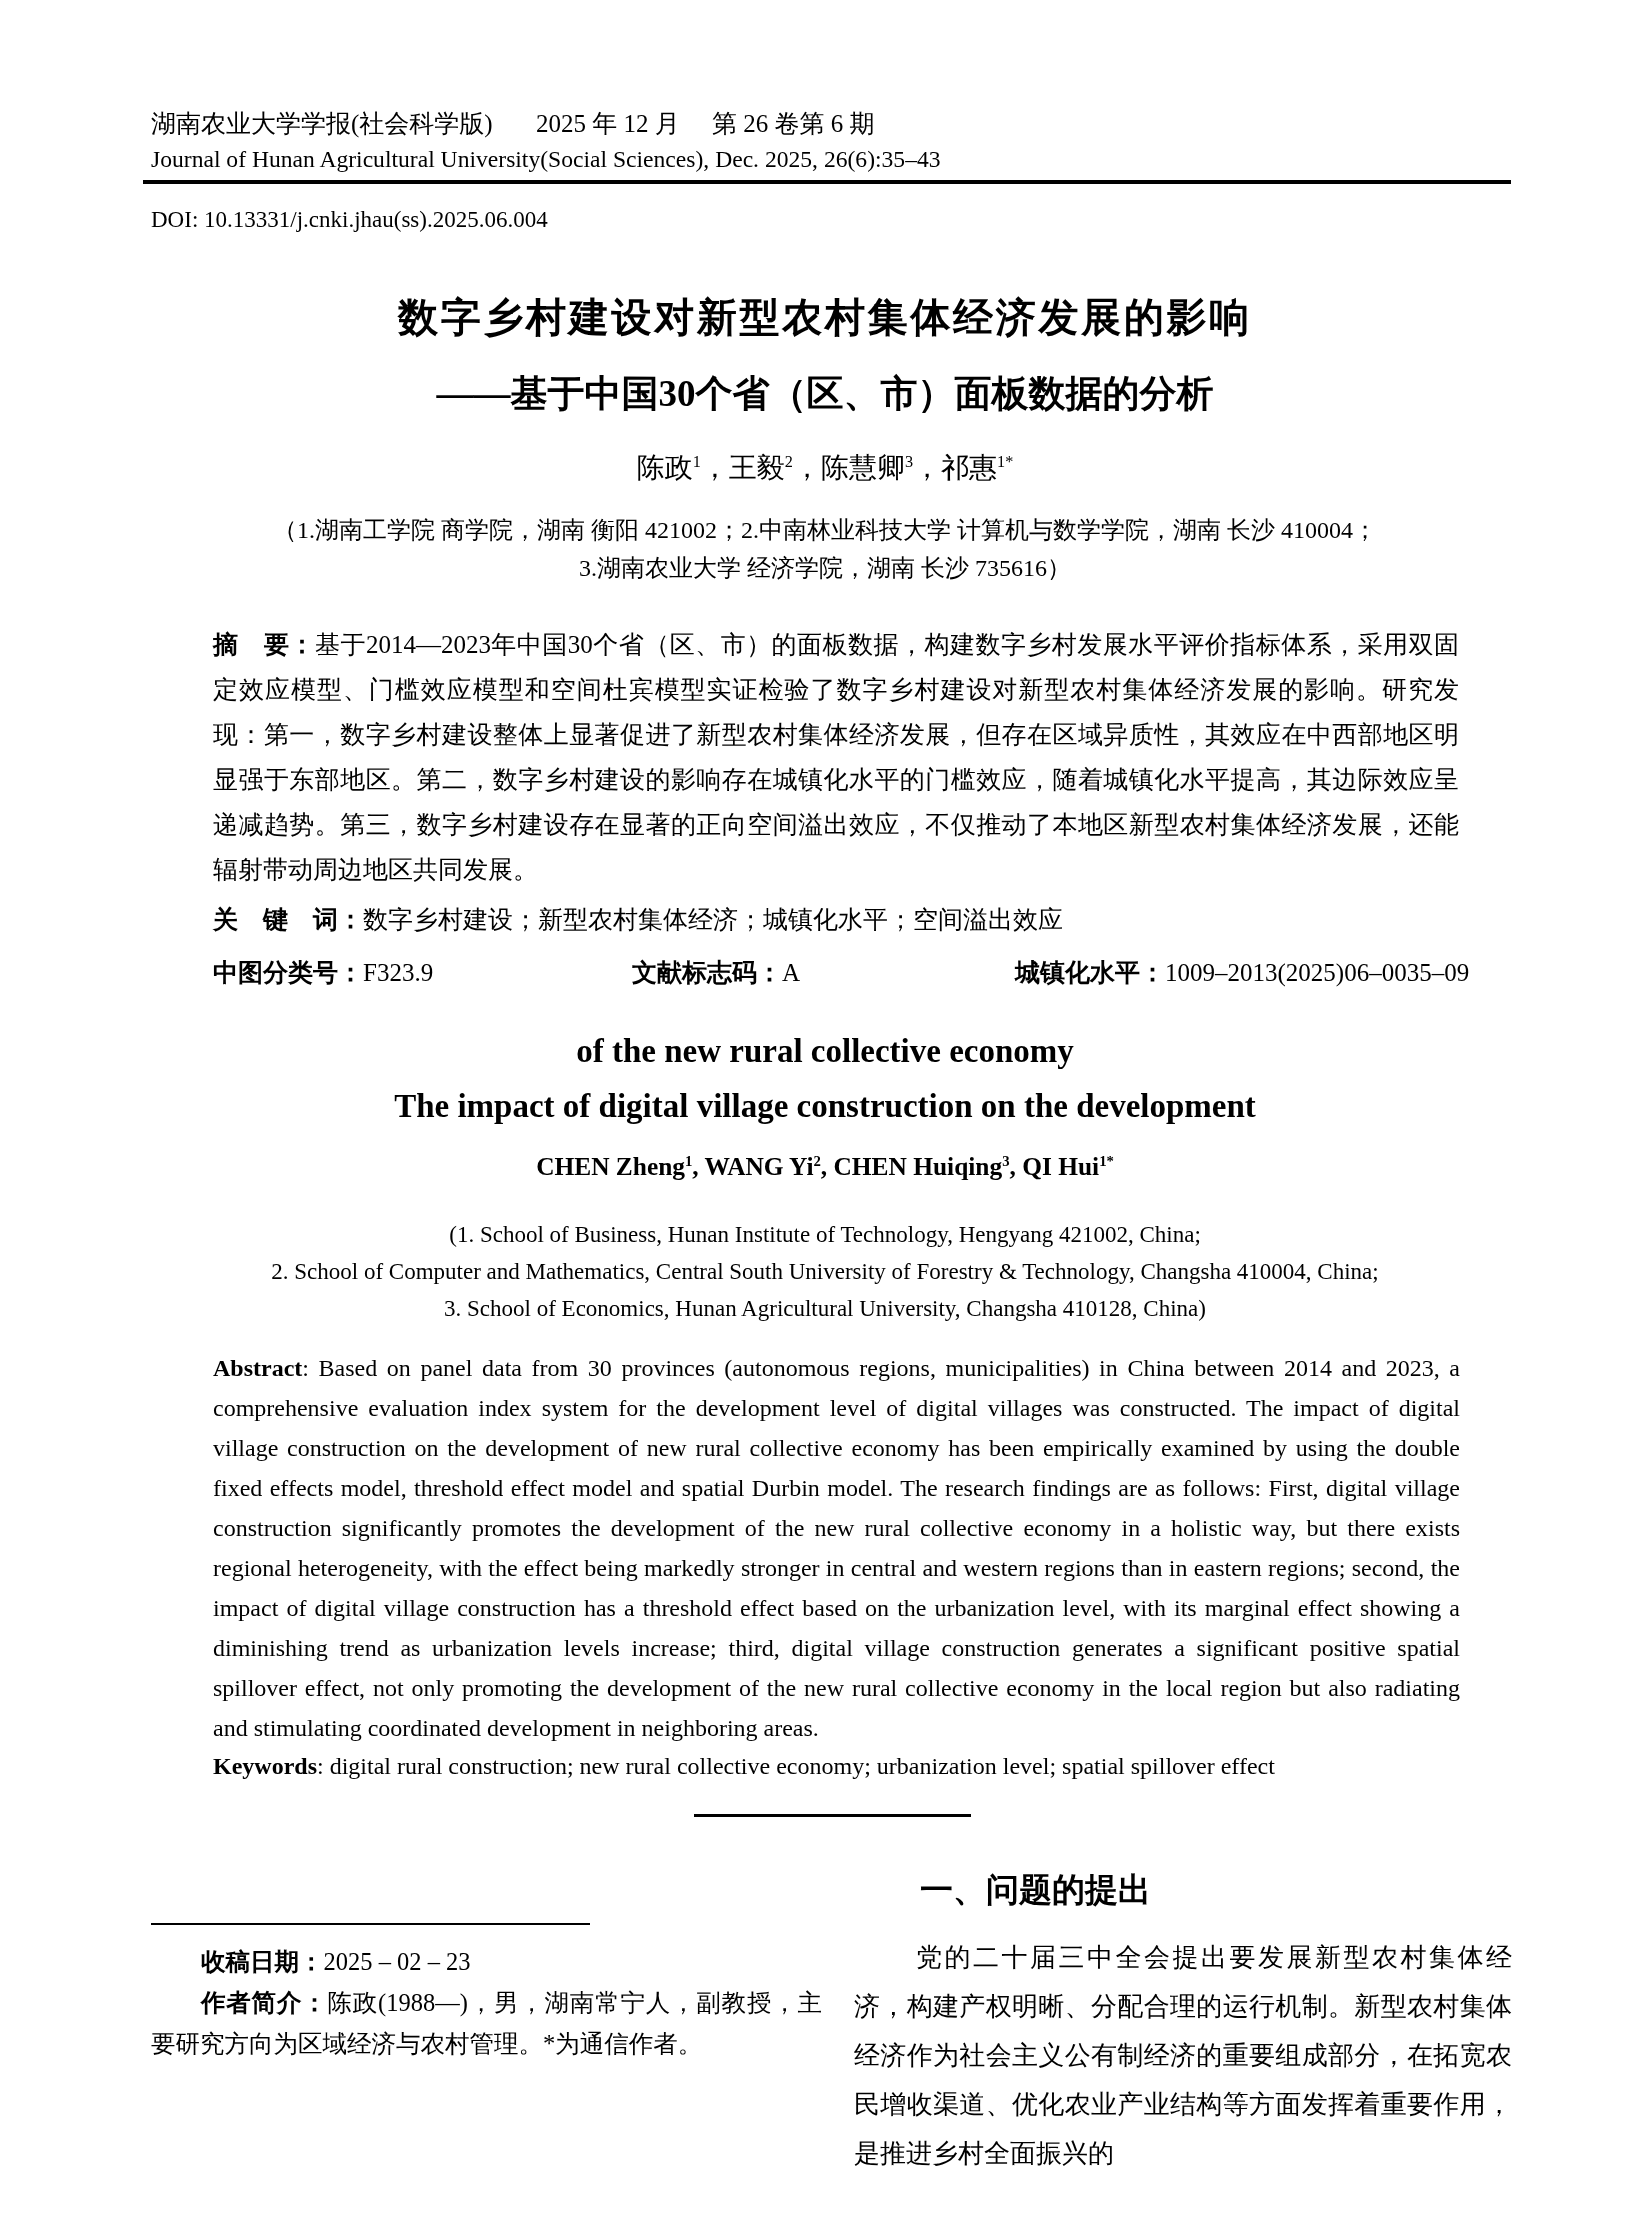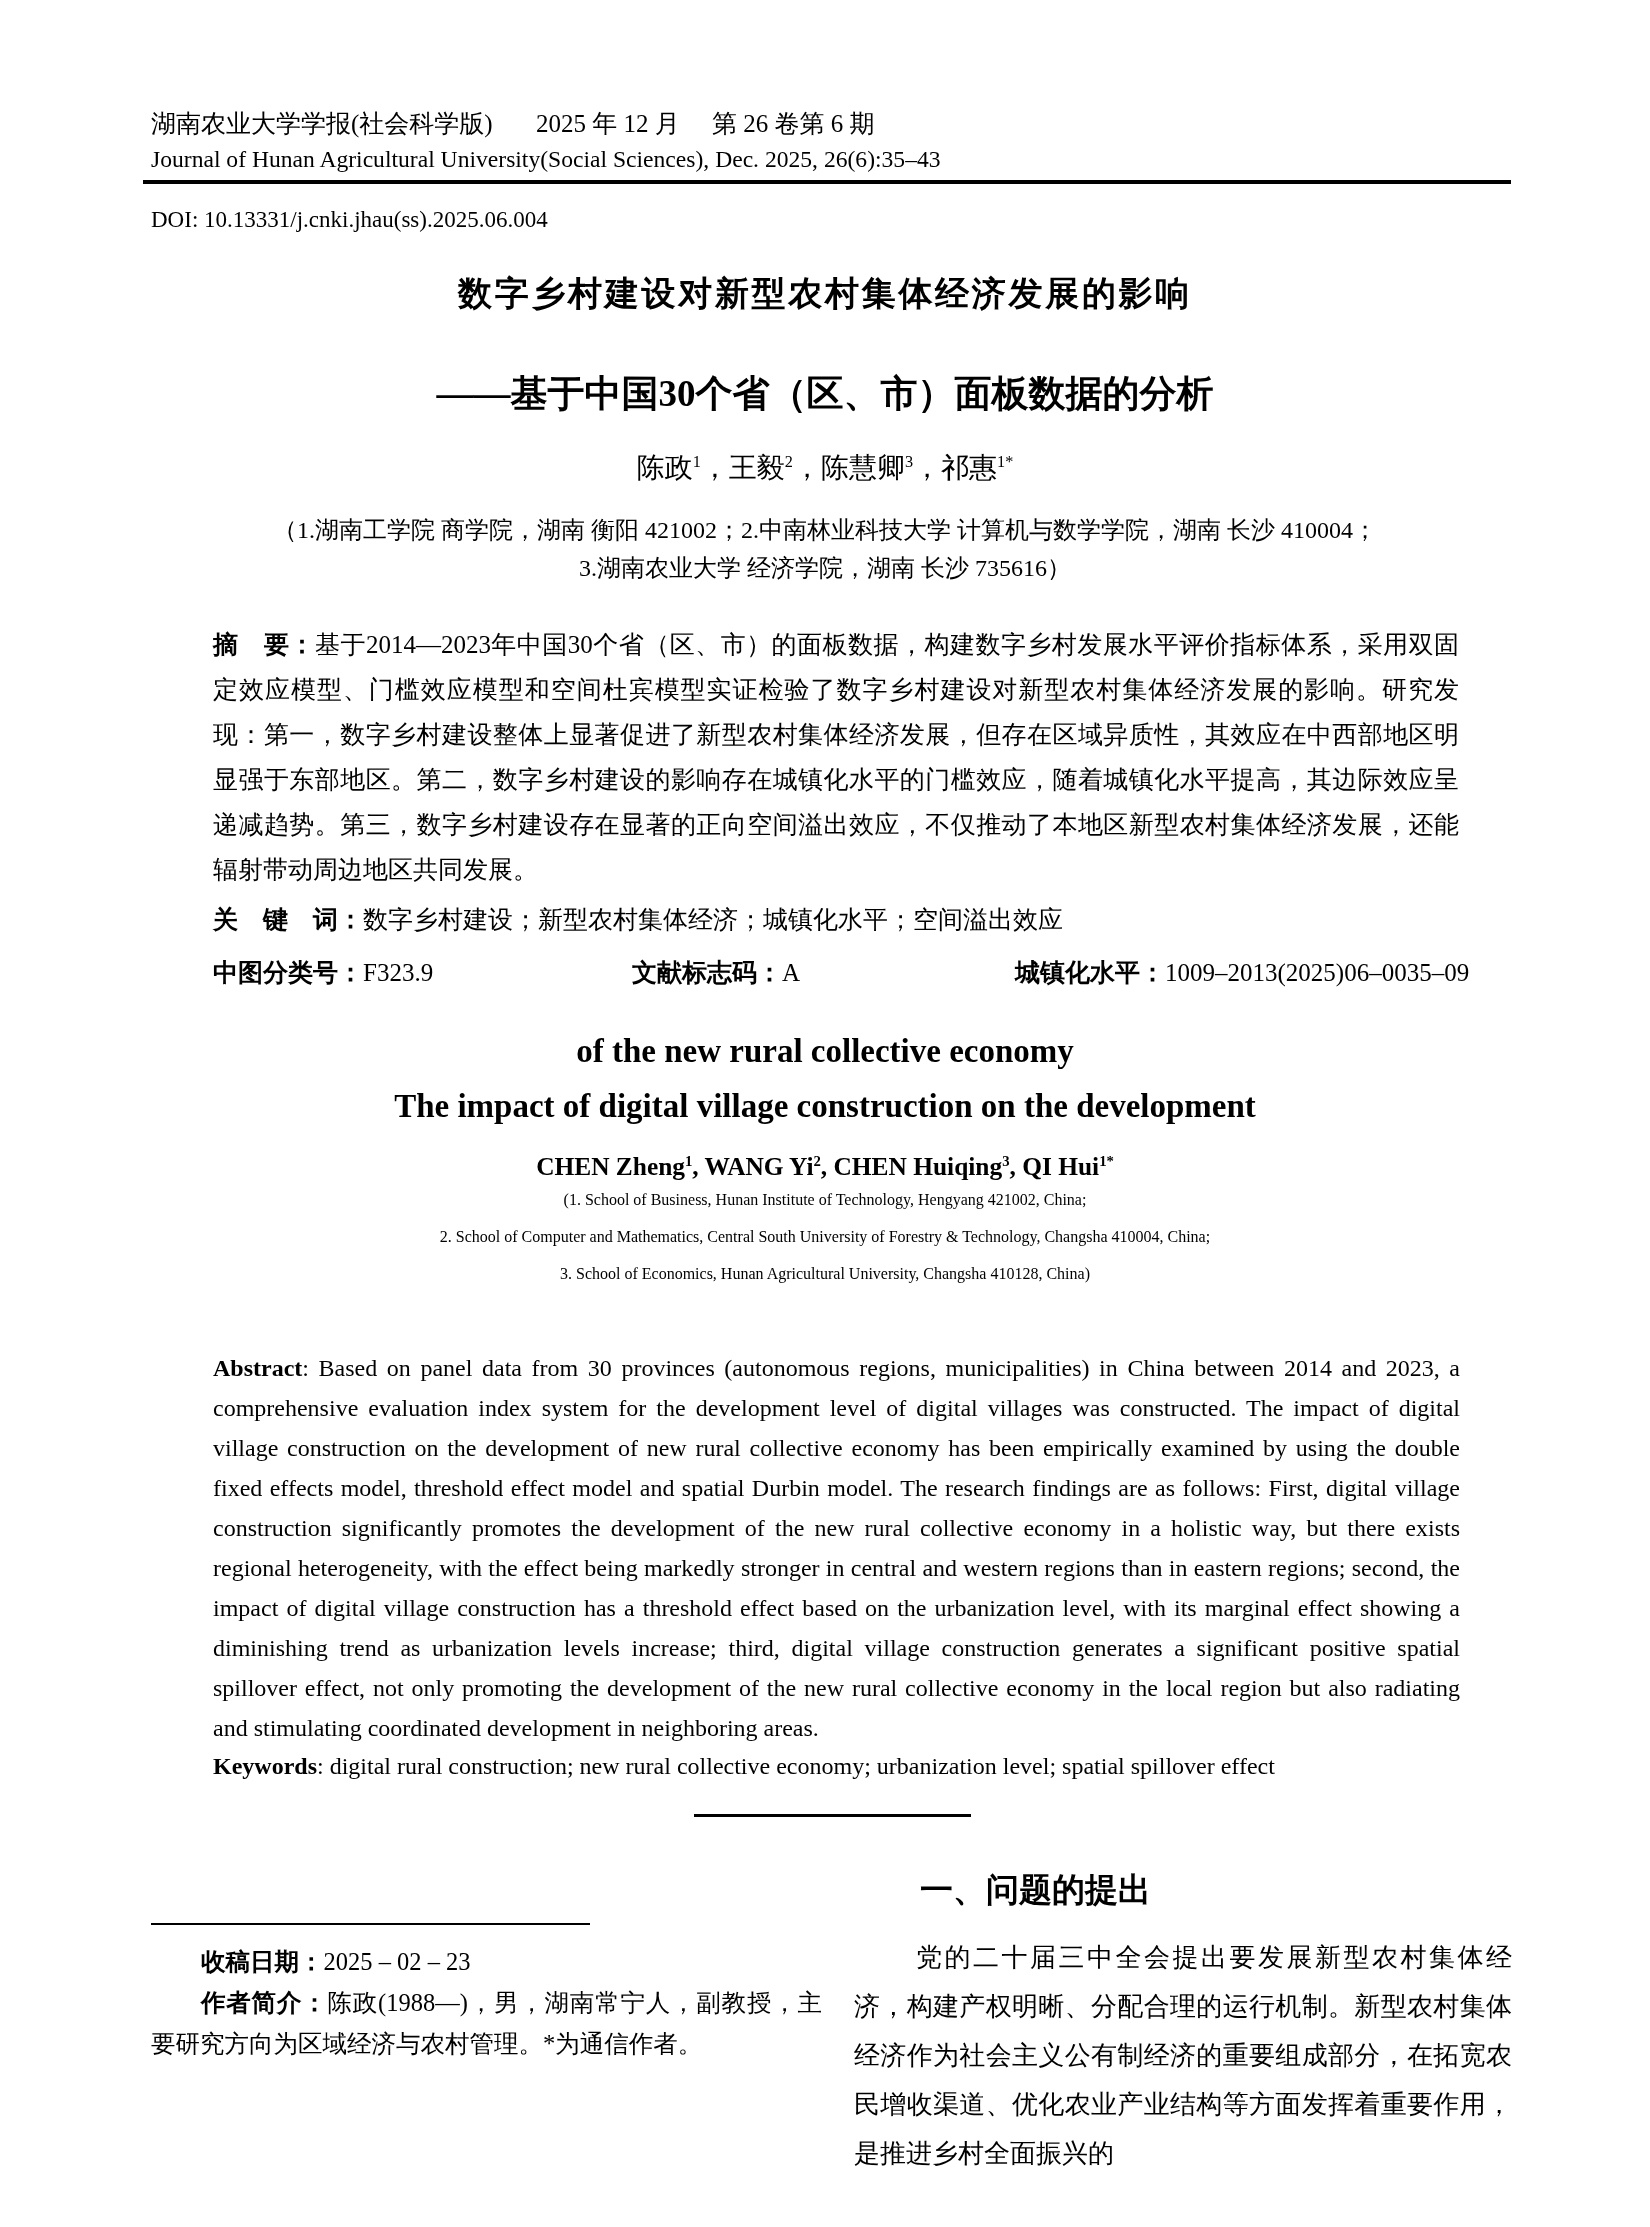--- a/index.html
+++ b/index.html
@@ -15,34 +15,34 @@
   .rule{background:#000000;}
   .b{font-weight:700;}
   .hei{font-family:"Liberation Sans","DejaVu Sans",sans-serif;}
   sup{font-size:0.58em;vertical-align:super;line-height:0;}
   #header-cn{top:107px;left:151px;font-size:25px;white-space:nowrap;}
   #header-cn .gap1{margin-left:37px;}
   #header-cn .gap2{margin-left:26px;}
   #header-en{top:146px;left:151px;font-size:23.6px;white-space:nowrap;}
   #top-rule{top:180px;left:143px;width:1368px;height:4px;}
   #doi{top:207px;left:151px;font-size:23px;white-space:nowrap;}
-  #title-cn{top:271px;font-size:34px;font-weight:700;letter-spacing:2.7px;text-align:center;}
+  #title-cn{top:290px;font-size:40px;font-weight:700;letter-spacing:2.7px;text-align:center;}
   #subtitle-cn{top:369px;font-size:37px;font-weight:700;}
   #authors-cn{top:449px;font-size:28px;}
   #affil-cn{top:511px;font-size:24px;line-height:38px;}
   #abstract-cn{top:622px;left:213px;width:1246px;font-size:25px;line-height:45px;text-align:justify;}
   #keywords-cn{top:903px;left:213px;width:1246px;font-size:25px;}
   #clc{top:956px;left:213px;width:1246px;height:32px;font-size:25px;}
   #clc .clc-item{position:absolute;top:0;white-space:nowrap;}
   #clc .clc-1{left:0;}
   #clc .clc-2{left:419px;}
   #clc .clc-3{left:802px;}
   #en-title{top:1024px;font-size:33px;font-weight:700;line-height:55px;}
   #en-authors{top:1152px;font-size:25.4px;font-weight:700;}
-  #en-affil{top:1181px;font-size:16px;line-height:37px;}
+  #en-affil{top:1216px;font-size:23px;line-height:37px;}
   #en-abstract{top:1348px;left:213px;width:1247px;font-size:24px;line-height:40px;text-align:justify;}
   #en-keywords{top:1753px;left:213px;width:1247px;font-size:24px;}
   #mid-divider{top:1814px;left:694px;width:277px;height:2.7px;}
   #fn-rule{top:1923px;left:151px;width:439px;height:2.2px;}
   #footnotes{top:1941px;left:151px;width:671px;font-size:24.5px;line-height:41px;text-align:justify;}
   #footnotes p{margin:0;text-indent:50px;}
   #section-col{top:1868px;left:854px;width:658px;}
   #section-heading{font-size:33px;font-weight:700;margin:0 0 19.6px 66px;}
   #section-para{font-size:26px;line-height:49px;text-align:justify;text-indent:62px;margin:0;}
 </style>

